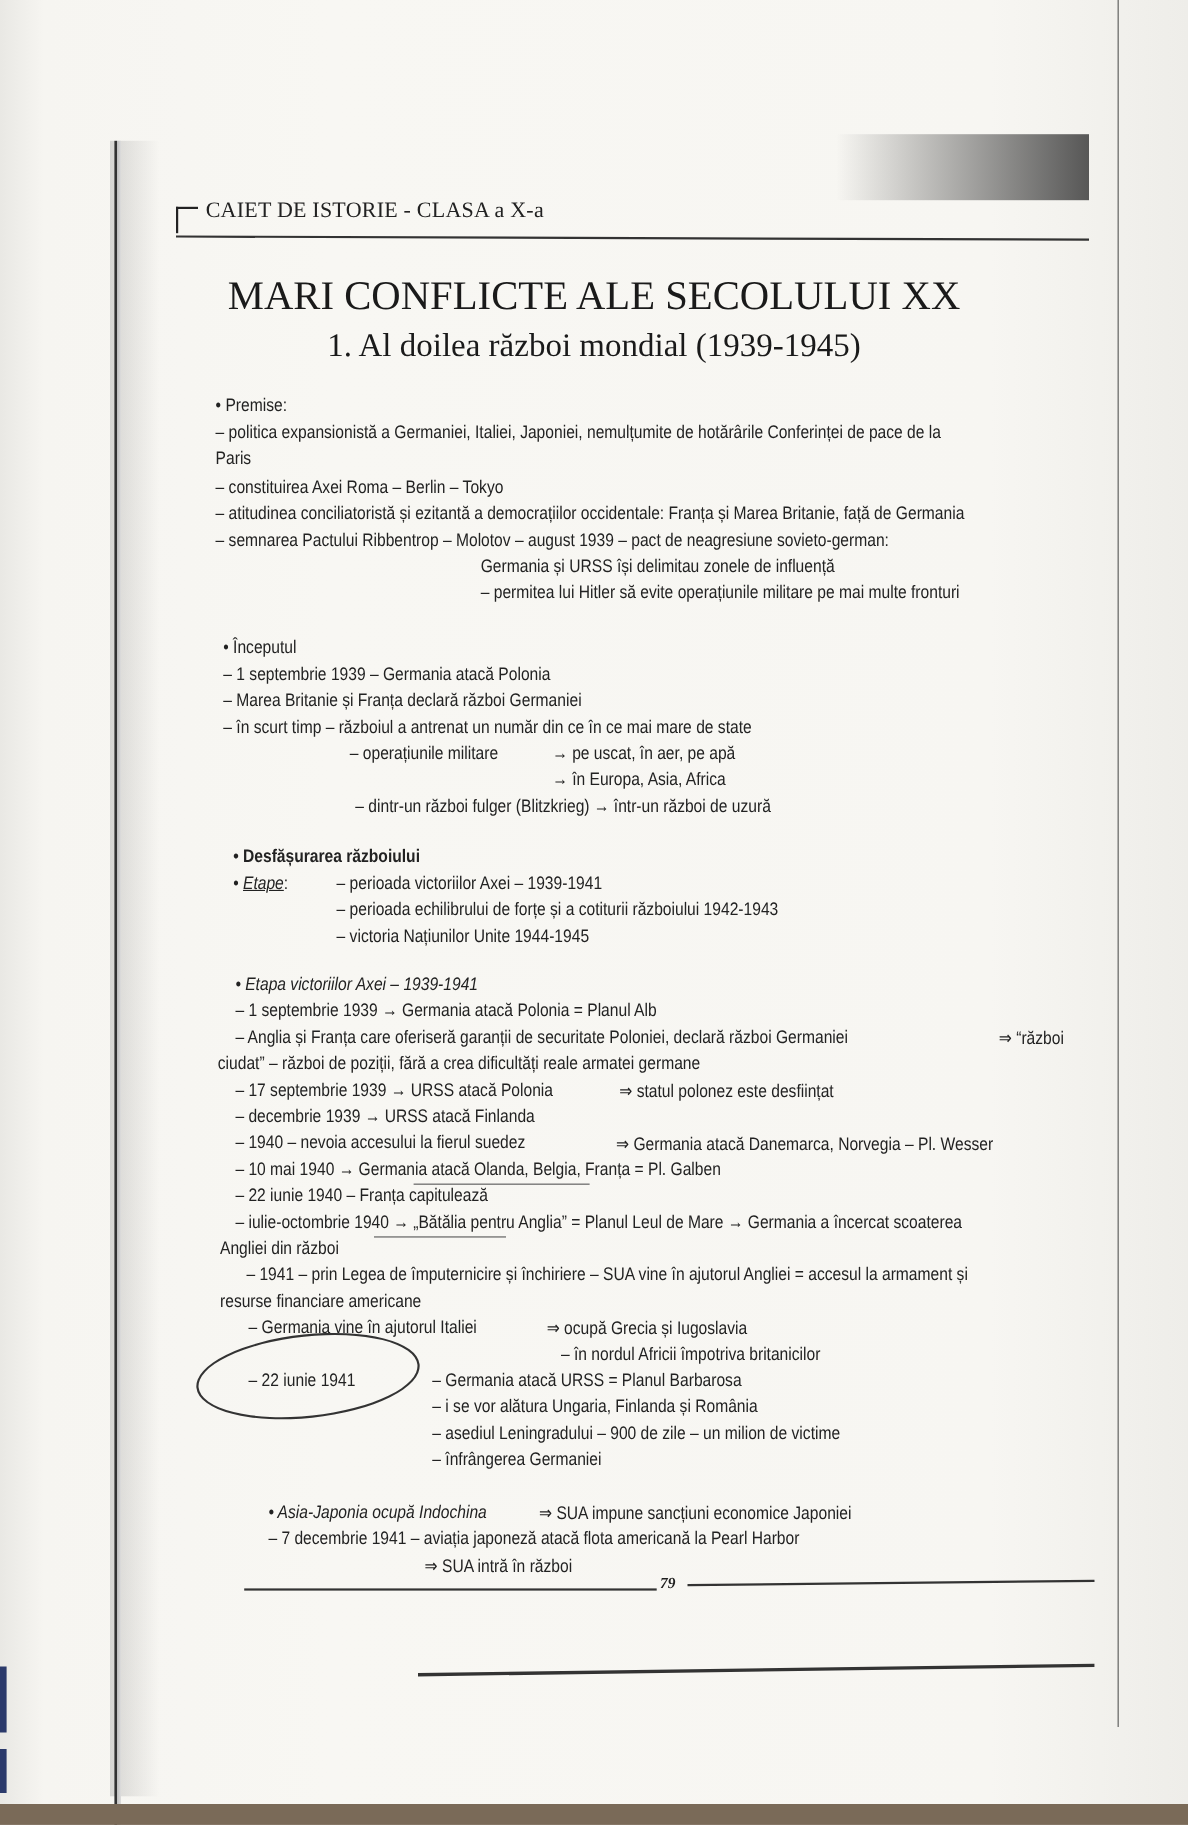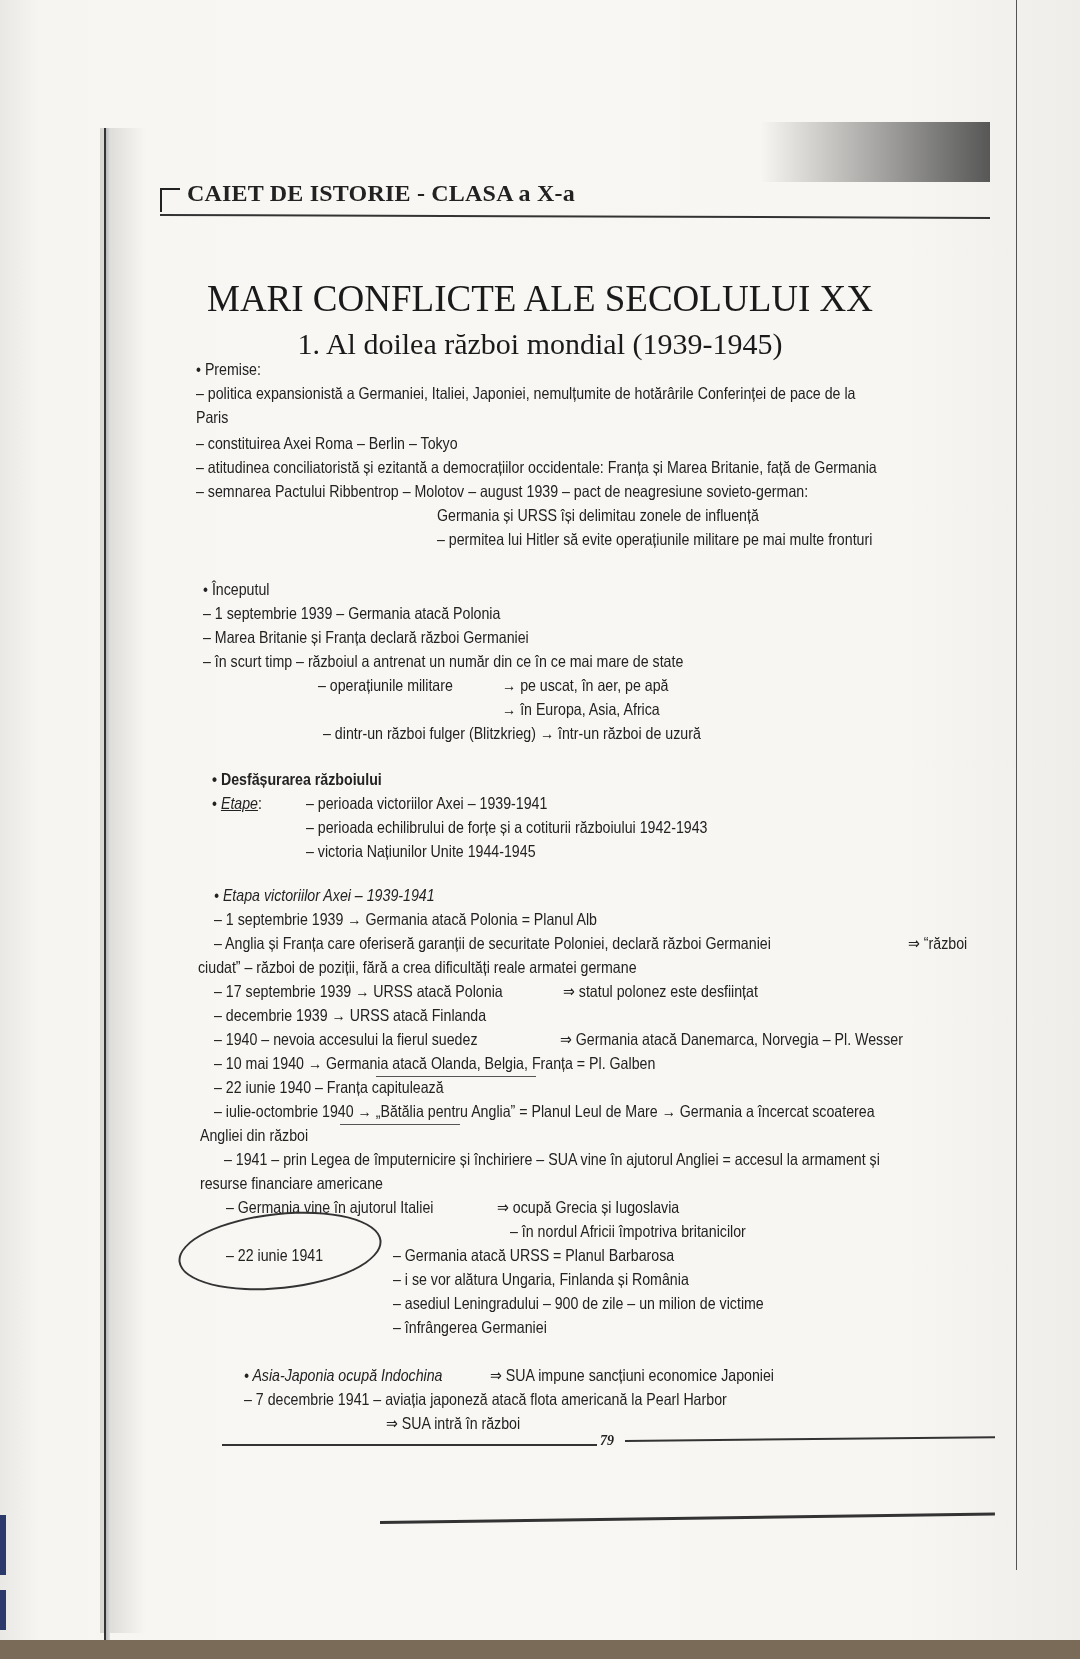--- a/index.html
+++ b/index.html
@@ -36,29 +36,29 @@
   }
   .header {
     position:absolute; left:160px; top:180px; width:830px; height:40px;
   }
   .header-bracket {
     position:absolute; left:0; top:8px; width:18px; height:22px;
     border-top:2px solid #222; border-left:2px solid #222;
   }
   .header-text {
     position:absolute; left:27px; top:0; font-family:"Liberation Serif", serif;
-    font-size:24px; letter-spacing:0.2px; color:#222;font-weight:bold;
+    font-size:20px; letter-spacing:0.2px; color:#222;
   }
   .header-rule {
     position:absolute; left:0; top:34px; width:830px; height:2px; background:#333;
     transform:rotate(0.2deg); transform-origin:left;
   }
   .title {
     position:absolute; left:0; width:1080px; text-align:center;
-    font-family:"Liberation Serif", serif; color:#1a1a1a;margin-top:29px;
+    font-family:"Liberation Serif", serif; color:#1a1a1a;
   }
   .title-main { top:248px; font-size:37px; }
   .title-sub { top:298px; font-size:30px; }
   .line {
     position:absolute; white-space:nowrap; font-size:16.5px;
     transform:scaleX(0.86); transform-origin:left top; color:#222;
   }
   .bold { font-weight:bold; }
   .ital { font-style:italic; }
   .u { text-decoration:underline; }

